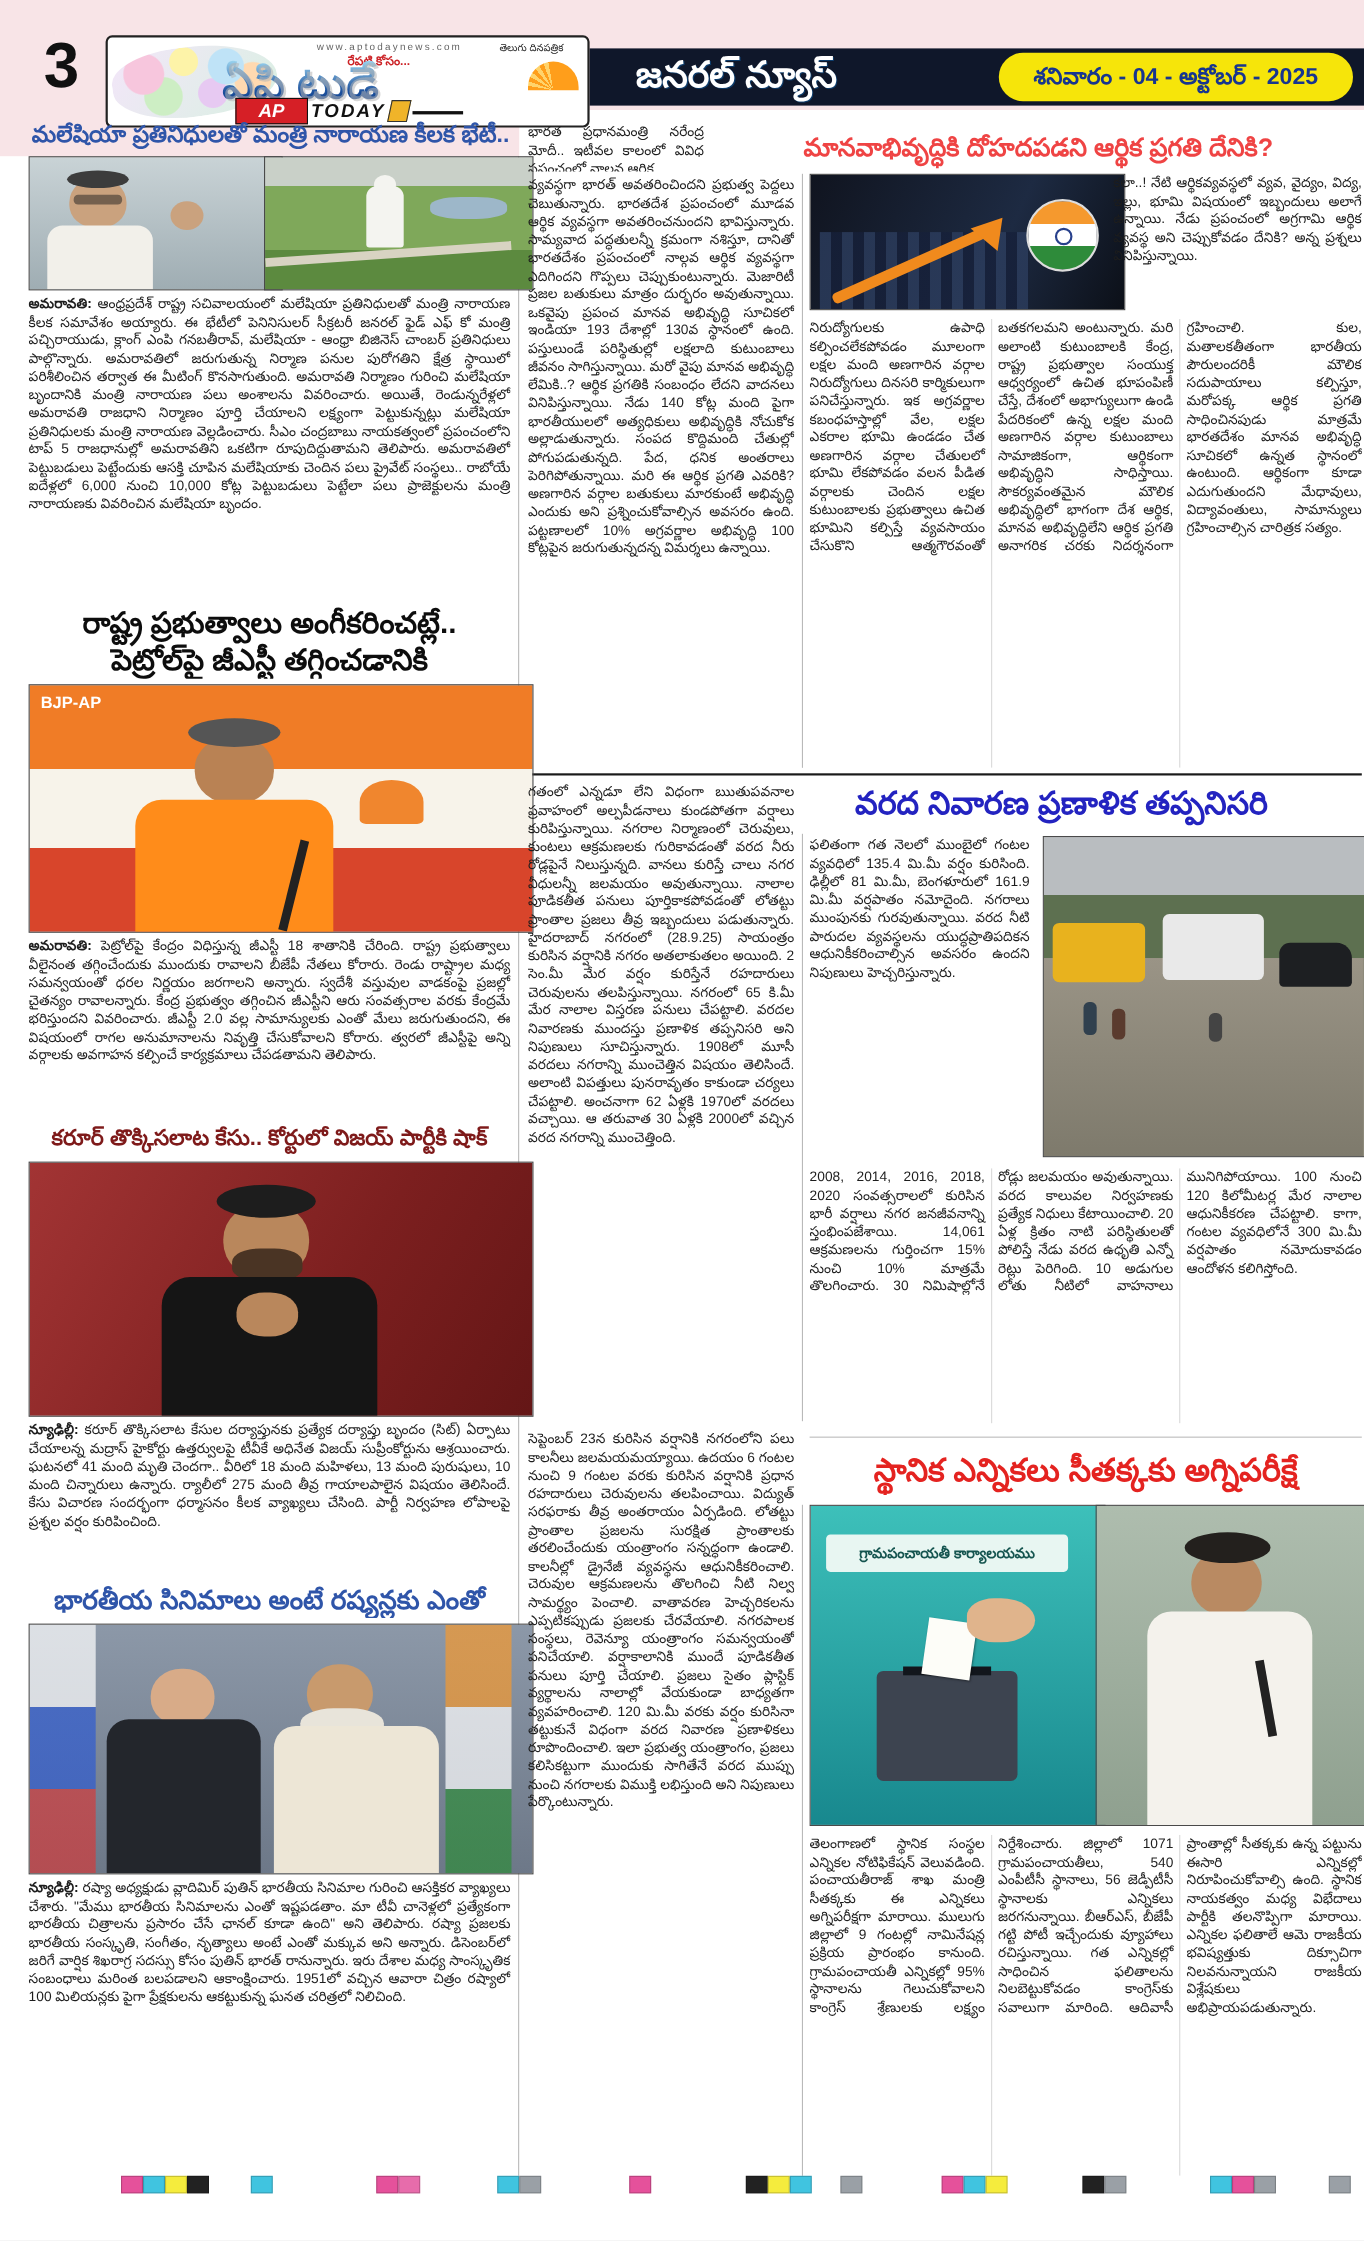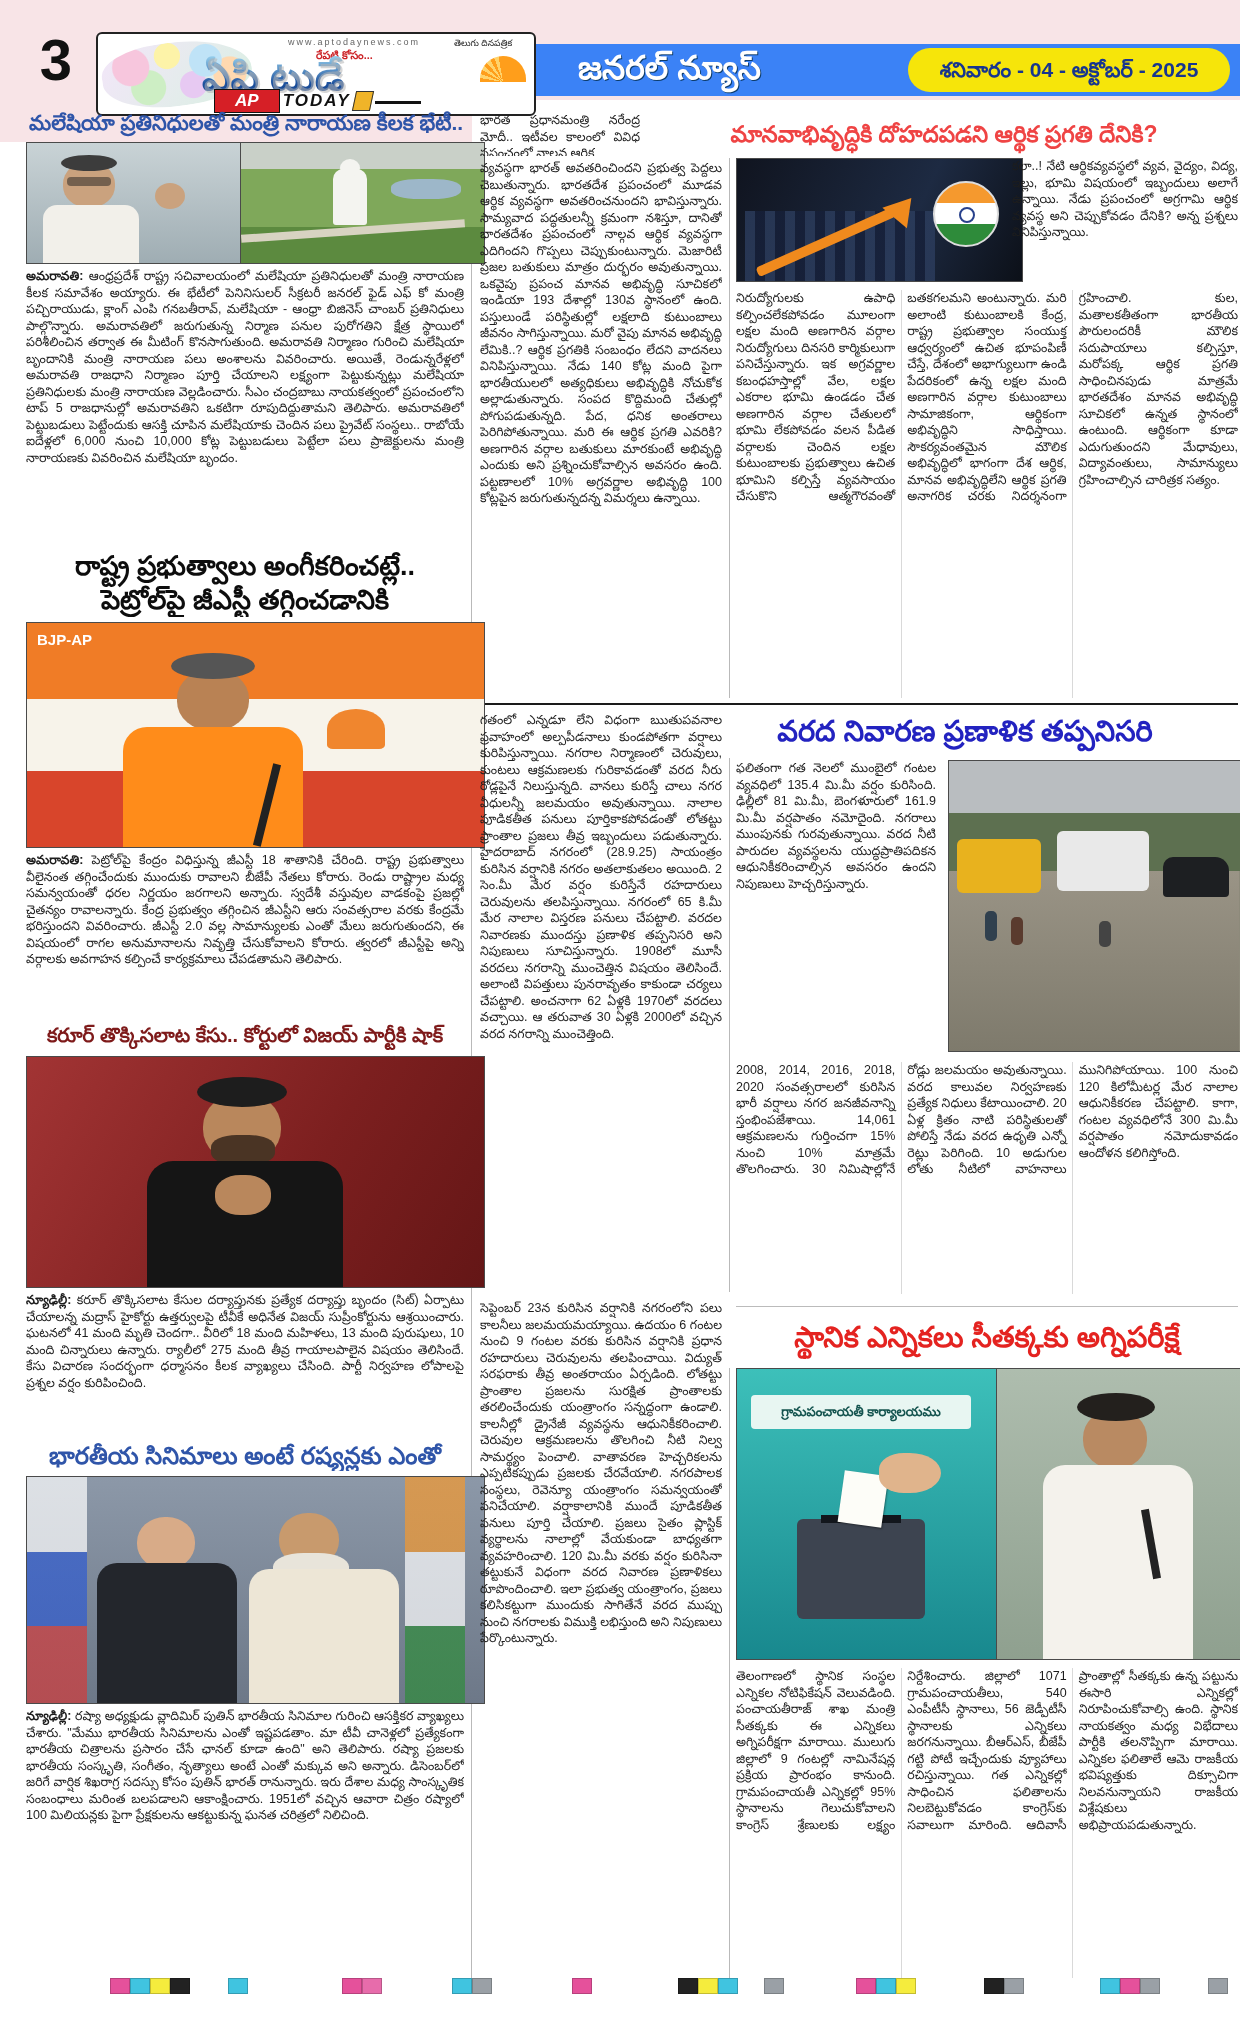--- a/index.html
+++ b/index.html
@@ -33,21 +33,21 @@
   .logo-sun{left:382px;top:22px;width:46px;height:26px;border-radius:46px 46px 0 0;
     background:conic-gradient(from 270deg at 50% 100%,#ff9e1b 0 10deg,#ffd36b 10deg 20deg,
       #ff9e1b 20deg 30deg,#ffd36b 30deg 40deg,#ff9e1b 40deg 50deg,#ffd36b 50deg 60deg,
       #ff9e1b 60deg 70deg,#ffd36b 70deg 80deg,#ff9e1b 80deg 90deg);}
   .ap-strip{left:116px;top:56px;height:22px;display:flex;align-items:center;gap:3px;}
   .ap-red{background:#d61f26;color:#fff;font-weight:bold;font-style:italic;font-size:17px;
           padding:1px 20px;border:1px solid #111;}
   .ap-today{color:#111;font-weight:bold;font-style:italic;font-size:17px;letter-spacing:2px;}
   .ap-ytag{width:16px;height:18px;background:#f0b429;transform:skewX(-12deg);border:1px solid #333;}
   .ap-stripe{width:46px;height:3px;background:#111;margin-top:2px;}
-  .bluebar{left:536px;top:44px;width:704px;height:52px;background:#3b82f6;}
+  .bluebar{left:536px;top:44px;width:704px;height:52px;background:#0f172a;}
   .bluebar-title{left:42px;top:5px;width:330px;font-size:33px;font-weight:bold;color:#fff;
                  text-shadow:1px 1px 0 #0d3c6b;white-space:nowrap;}
   .datebox{left:372px;top:4px;width:322px;height:44px;background:#f6e50a;border-radius:22px;
            text-align:center;line-height:44px;font-size:21px;font-weight:bold;color:#17358f;}
   
   .txt{font-size:12.5px;line-height:16.5px;text-align:justify;color:#1d1d1d;overflow:hidden;}
   .txt b{font-weight:bold;}
   .cols3{column-count:3;column-gap:12px;column-rule:1px solid #d9d9d9;}
   .hl{font-weight:bold;text-align:center;overflow:hidden;}
   .vrule{width:1px;background:#b9b9b9;}

